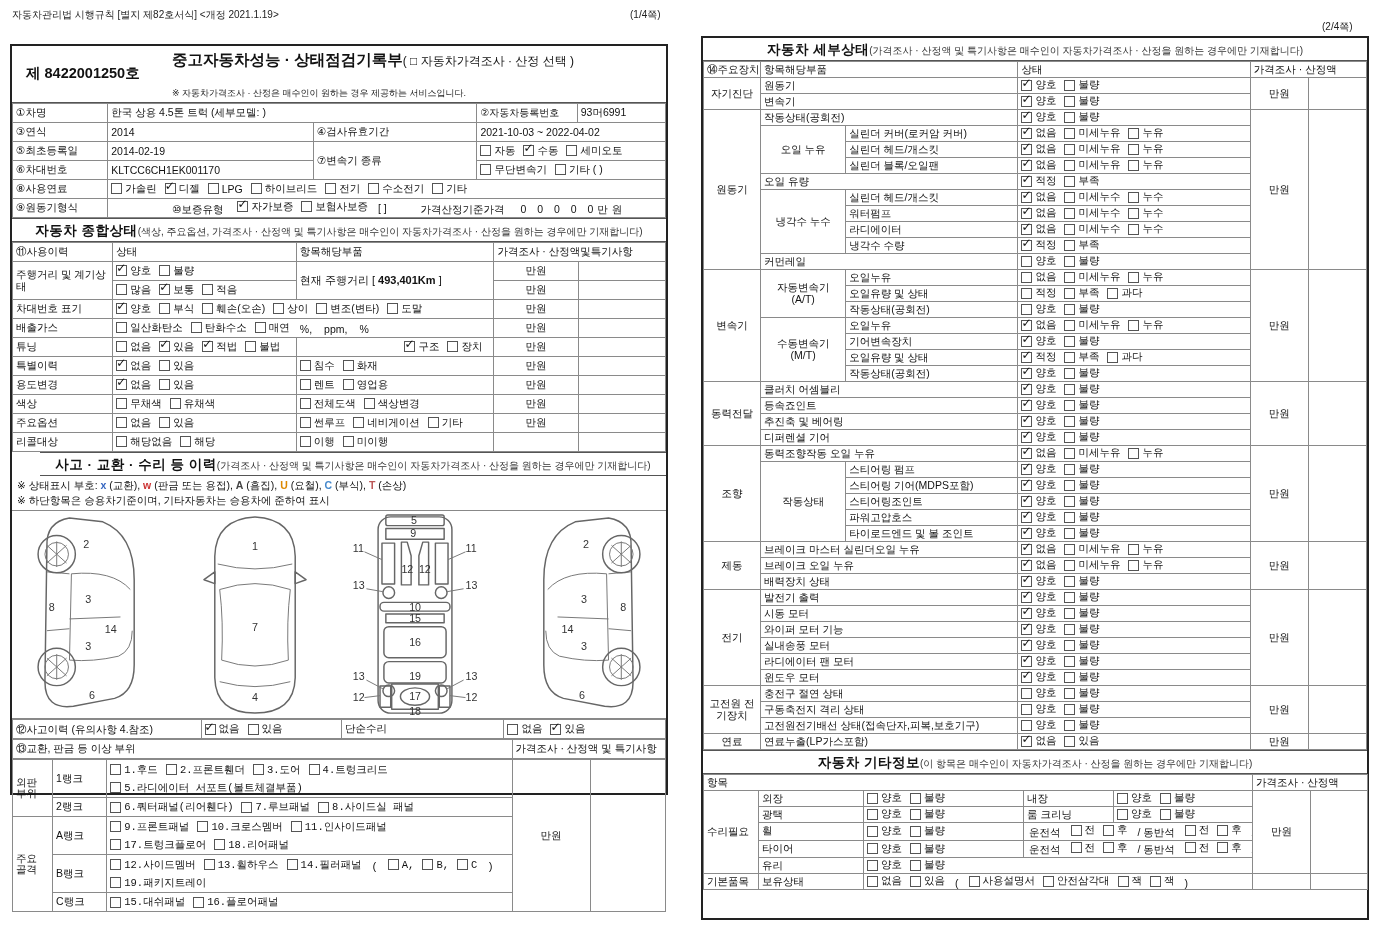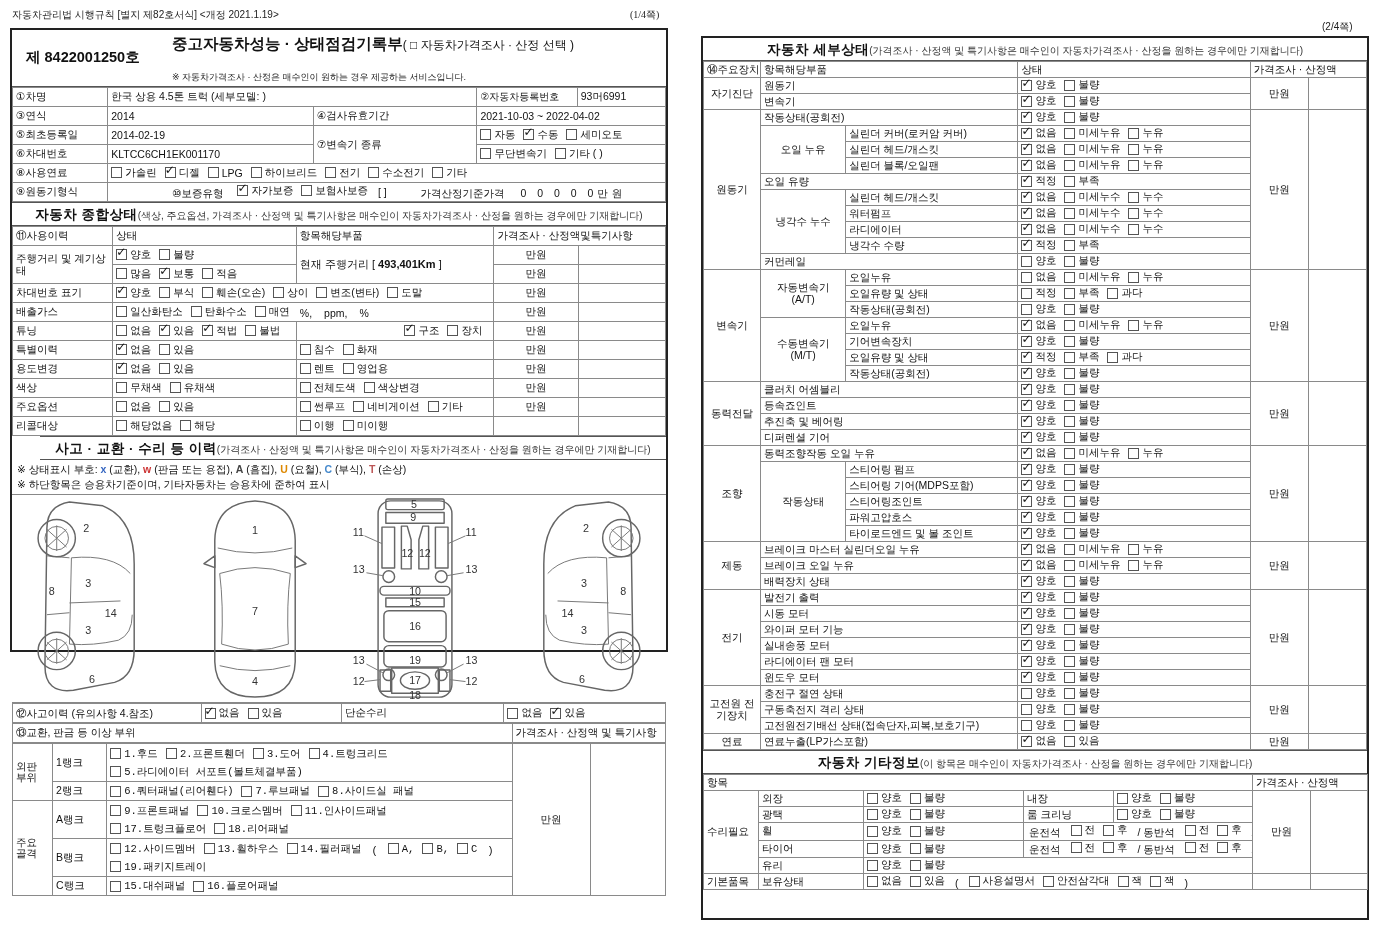--- a/index.html
+++ b/index.html
@@ -37,23 +37,23 @@
   svg .shape{fill:none;stroke:#666;stroke-width:1.5;stroke-linejoin:round;stroke-linecap:round;}
   svg .thin{fill:none;stroke:#777;stroke-width:1;}
   .ln{line-height:18px;height:18px;overflow:hidden;font-family:Liberation Mono, monospace;}
   .mid{white-space:nowrap;}
   .sp18{display:inline-block;width:18px;}
 </style>
 </head>
 <body>
 
 <div class="abs pghdr" style="left:12px;top:8px;">자동차관리법 시행규칙 [별지 제82호서식] &lt;개정 2021.1.19&gt;</div>
-<div class="abs pghdr" style="left:630px;top:8px;font-family:Liberation Serif, serif;">(1/4쪽)</div>
-
-<div class="abs pagebox" style="left:10px;top:28px;width:658px;height:624px;">
+<div class="abs pghdr" style="left:630px;top:8px;">(1/4쪽)</div>
+
+<div class="abs pagebox" style="left:10px;top:44px;width:658px;height:751px;">
 
   <div class="titlebar">
     <div class="docno">제 8422001250호</div>
     <div class="tblock">
       <div>
         <span class="bigtitle">중고자동차성능 · 상태점검기록부</span><span class="topt">( □ 자동차가격조사 · 산정 선택 )</span>
       </div>
       <div class="tnote">※ 자동차가격조사 · 산정은 매수인이 원하는 경우 제공하는 서비스입니다.</div>
     </div>
   </div>

